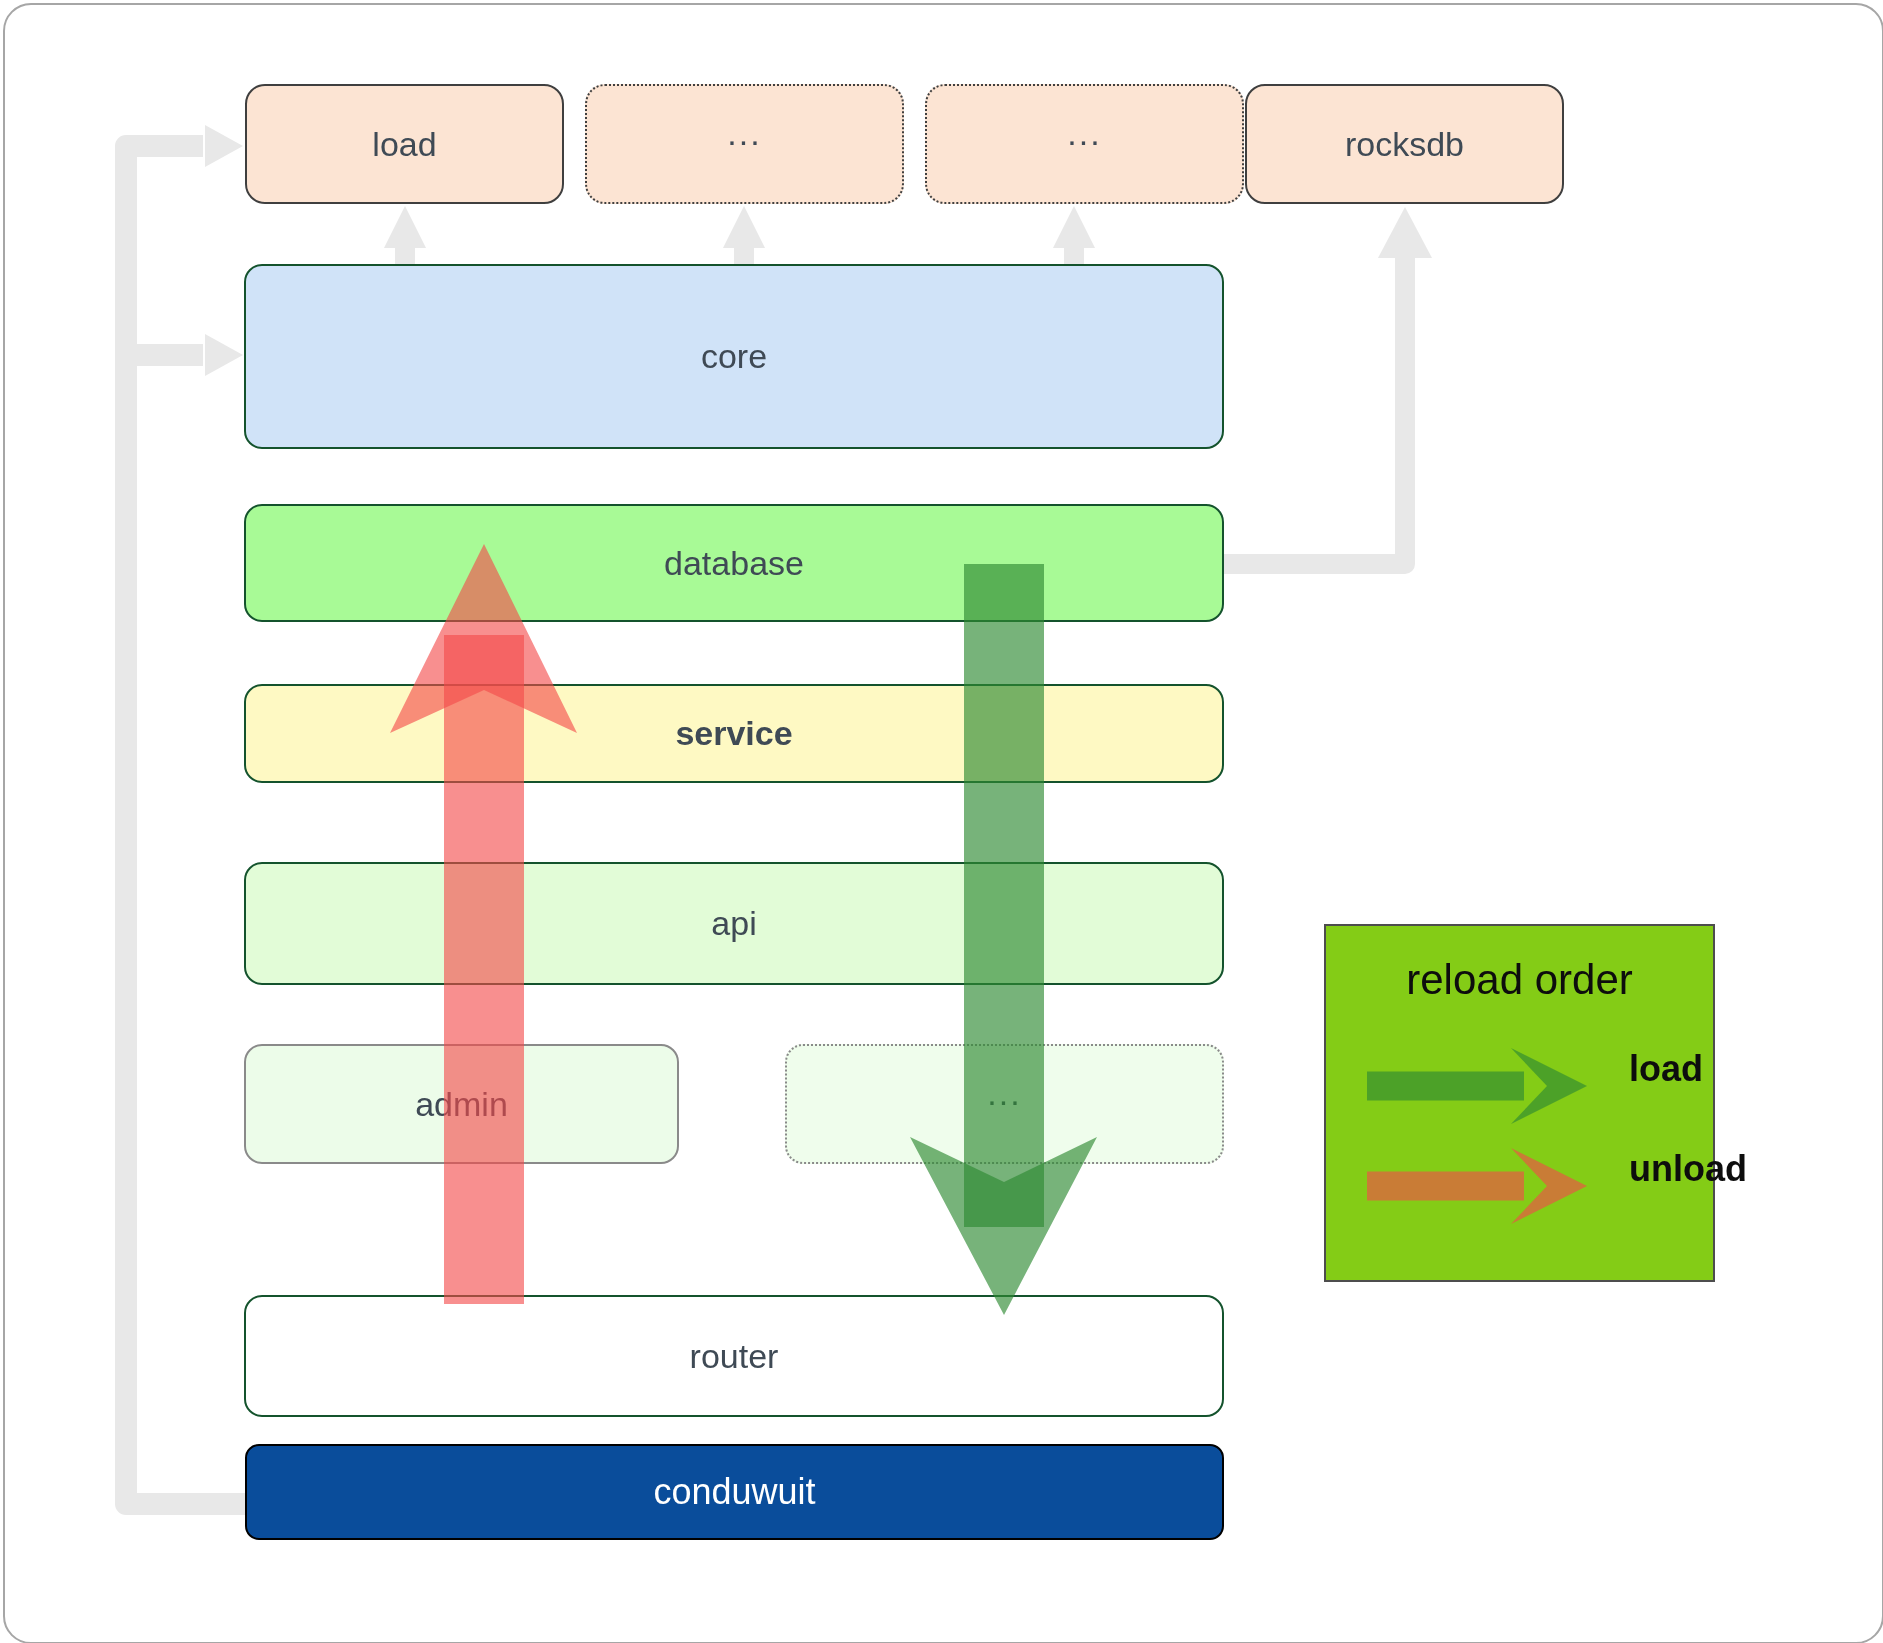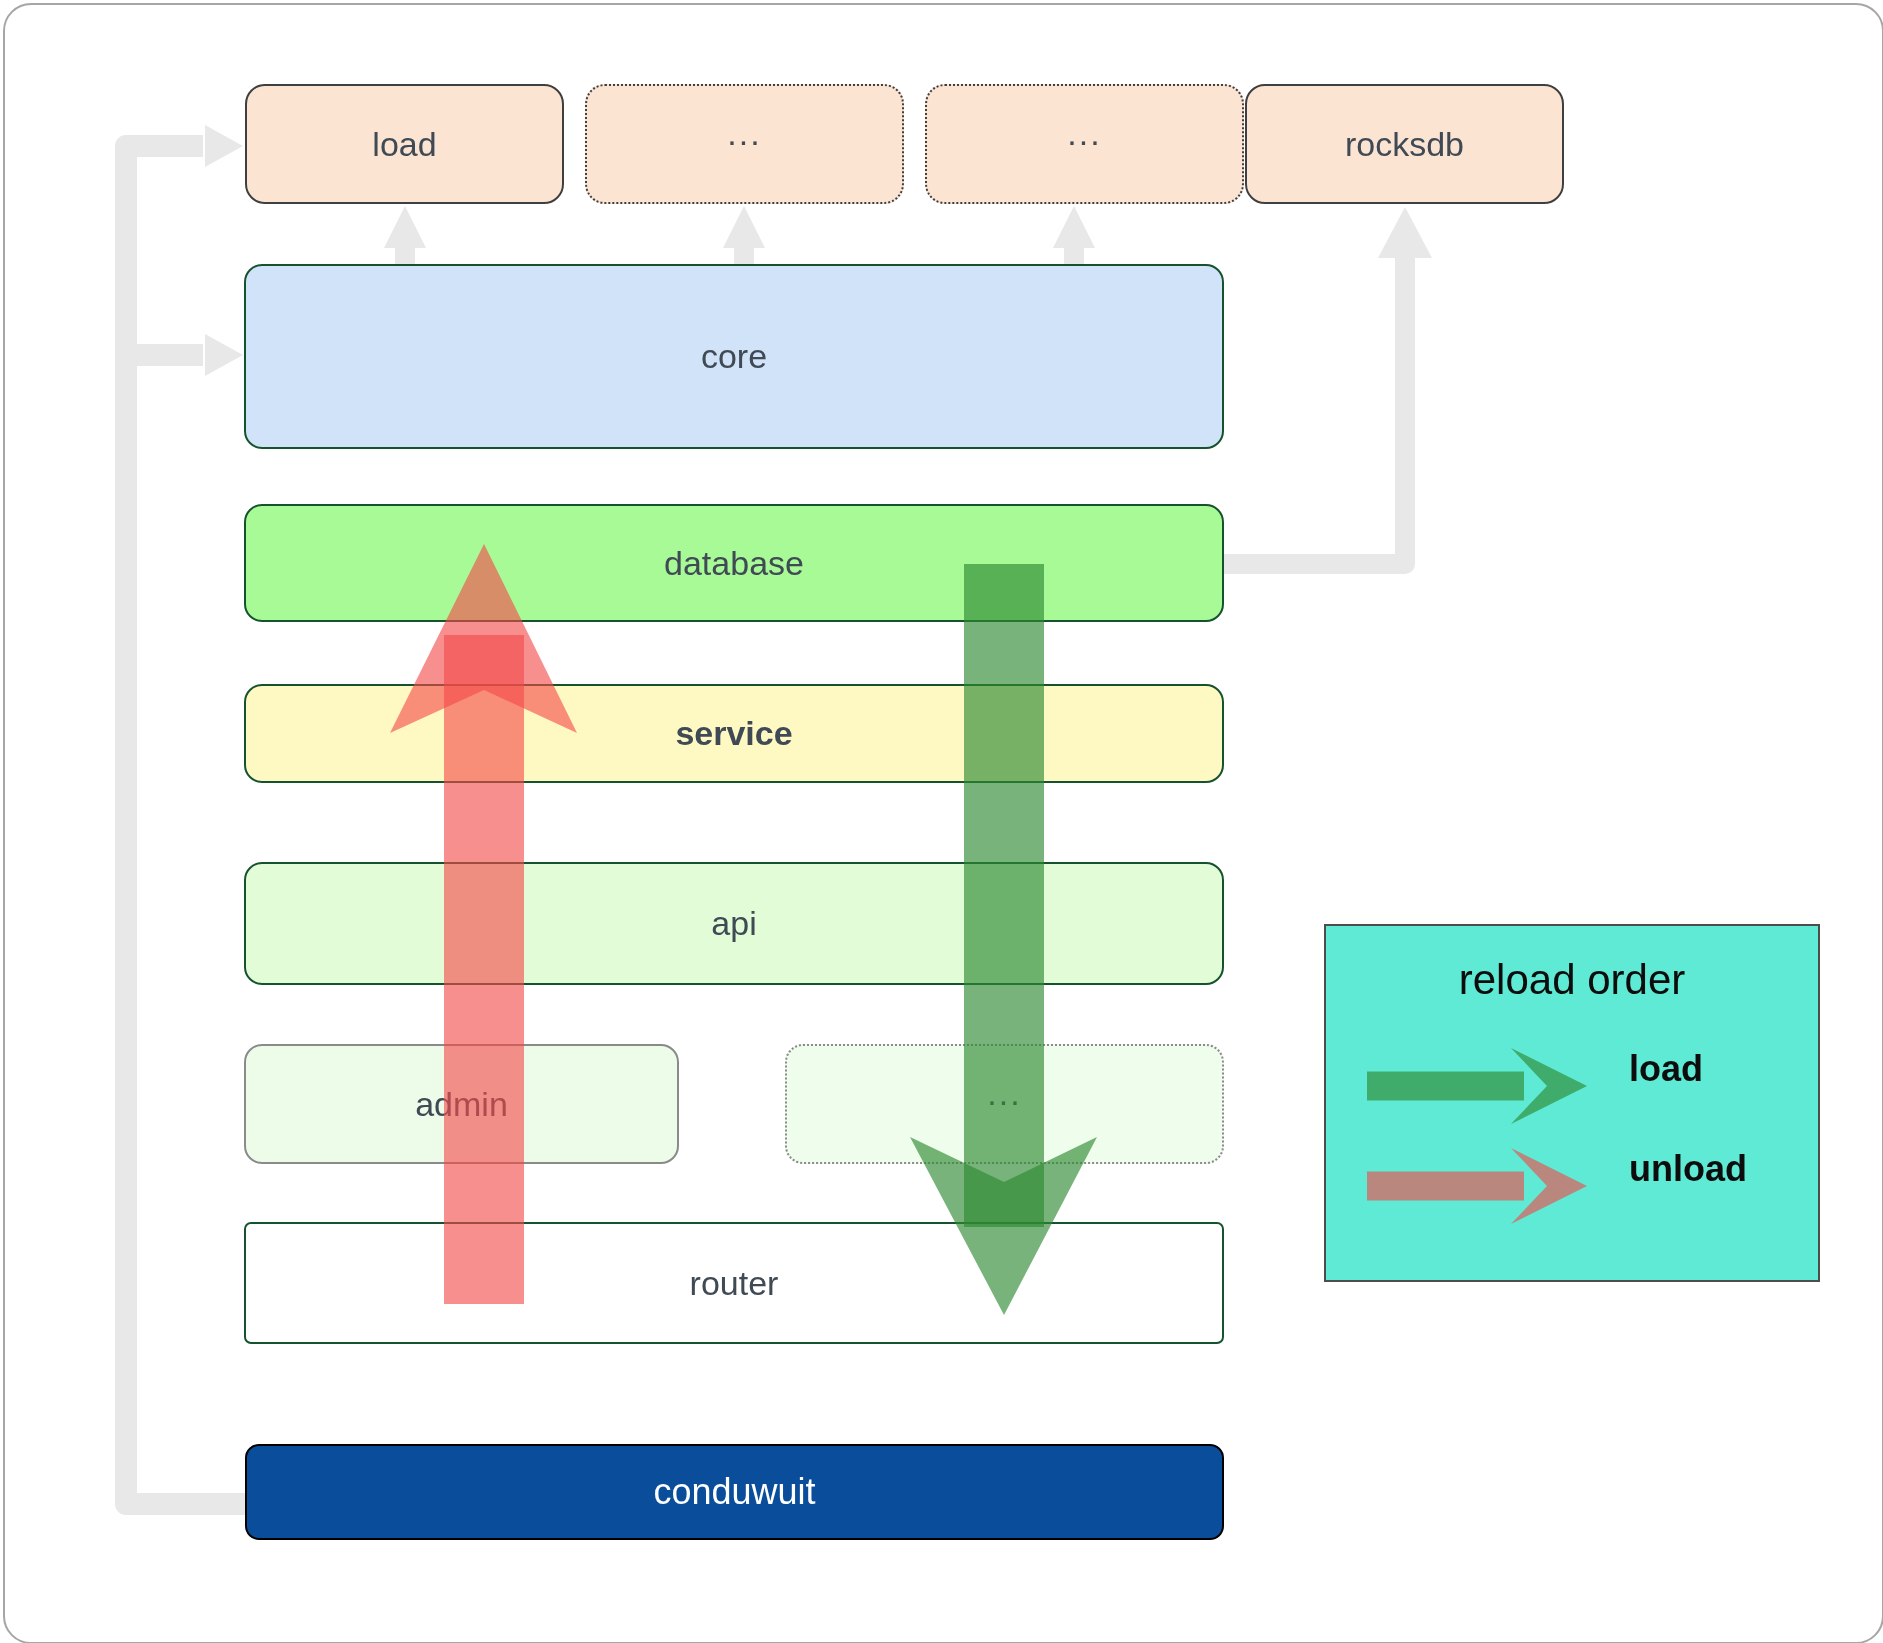--- a/index.html
+++ b/index.html
@@ -22,23 +22,23 @@
     box-sizing:border-box;
     font-size:34px;color:#3f4a55;
     border-radius:18px;
   }
   .top-box{left:0;top:79px;width:319px;height:120px;background:#fce4d3;border:2px solid #3f3f3f;border-radius:20px;}
   .top-box.dotted{border:2px dotted #3f3f3f;}
   .dots-label{transform:translateY(-11px);letter-spacing:2px;}
   .layer{left:239px;width:980px;border:2px solid #14532d;}
   .legend{
     position:absolute;z-index:2;
-    left:1319px;top:919px;width:496px;height:358px;
+    left:1319px;top:919px;width:391px;height:358px;
     box-sizing:border-box;
-    background:#5eead4;border:2px solid #4d4d4d;
+    background:#84cc16;border:2px solid #4d4d4d;
   }
   .legend-title{
     position:absolute;left:0;top:30px;width:100%;
     text-align:center;font-size:42px;color:#0d0d0d;
   }
   .legend-row{position:absolute;left:41px;display:flex;align-items:flex-start;font-weight:bold;}
   .legend-row .lab{margin-left:42px;font-size:36px;color:#0d0d0d;}
 </style>
 </head>
 <body>
@@ -90,21 +90,21 @@
   </div>
   <div class="box layer" style="top:857px;height:123px;background:#e2fcd7;">
     <span>api</span>
   </div>
   <div class="box" style="left:239px;top:1039px;width:435px;height:120px;background:#ecfce9;border:2px solid #8a8a8a;">
     <span>admin</span>
   </div>
   <div class="box" style="left:780px;top:1039px;width:439px;height:120px;background:#effdec;border:2px dotted #8a8a8a;">
     <span class="dots-label">...</span>
   </div>
-  <div class="box layer" style="top:1217px;height:122px;background:#ffffff;border-radius:7px;">
+  <div class="box layer" style="top:1290px;height:122px;background:#ffffff;">
     <span>router</span>
   </div>
   <div class="box" style="left:240px;top:1439px;width:979px;height:96px;background:#0a4d9b;border:2px solid #000000;border-radius:14px;color:#ffffff;font-size:36px;">
     <span>conduwuit</span>
   </div>
 
   <svg class="overlay" viewBox="0 0 1883 1643">
     <g>
       <rect x="442" y="633" width="80" height="669" fill="#f34a4a" fill-opacity="0.62"></rect>
       <polygon points="482,542 575,731 482,688 388,731" fill="#f34a4a" fill-opacity="0.62"></polygon>

